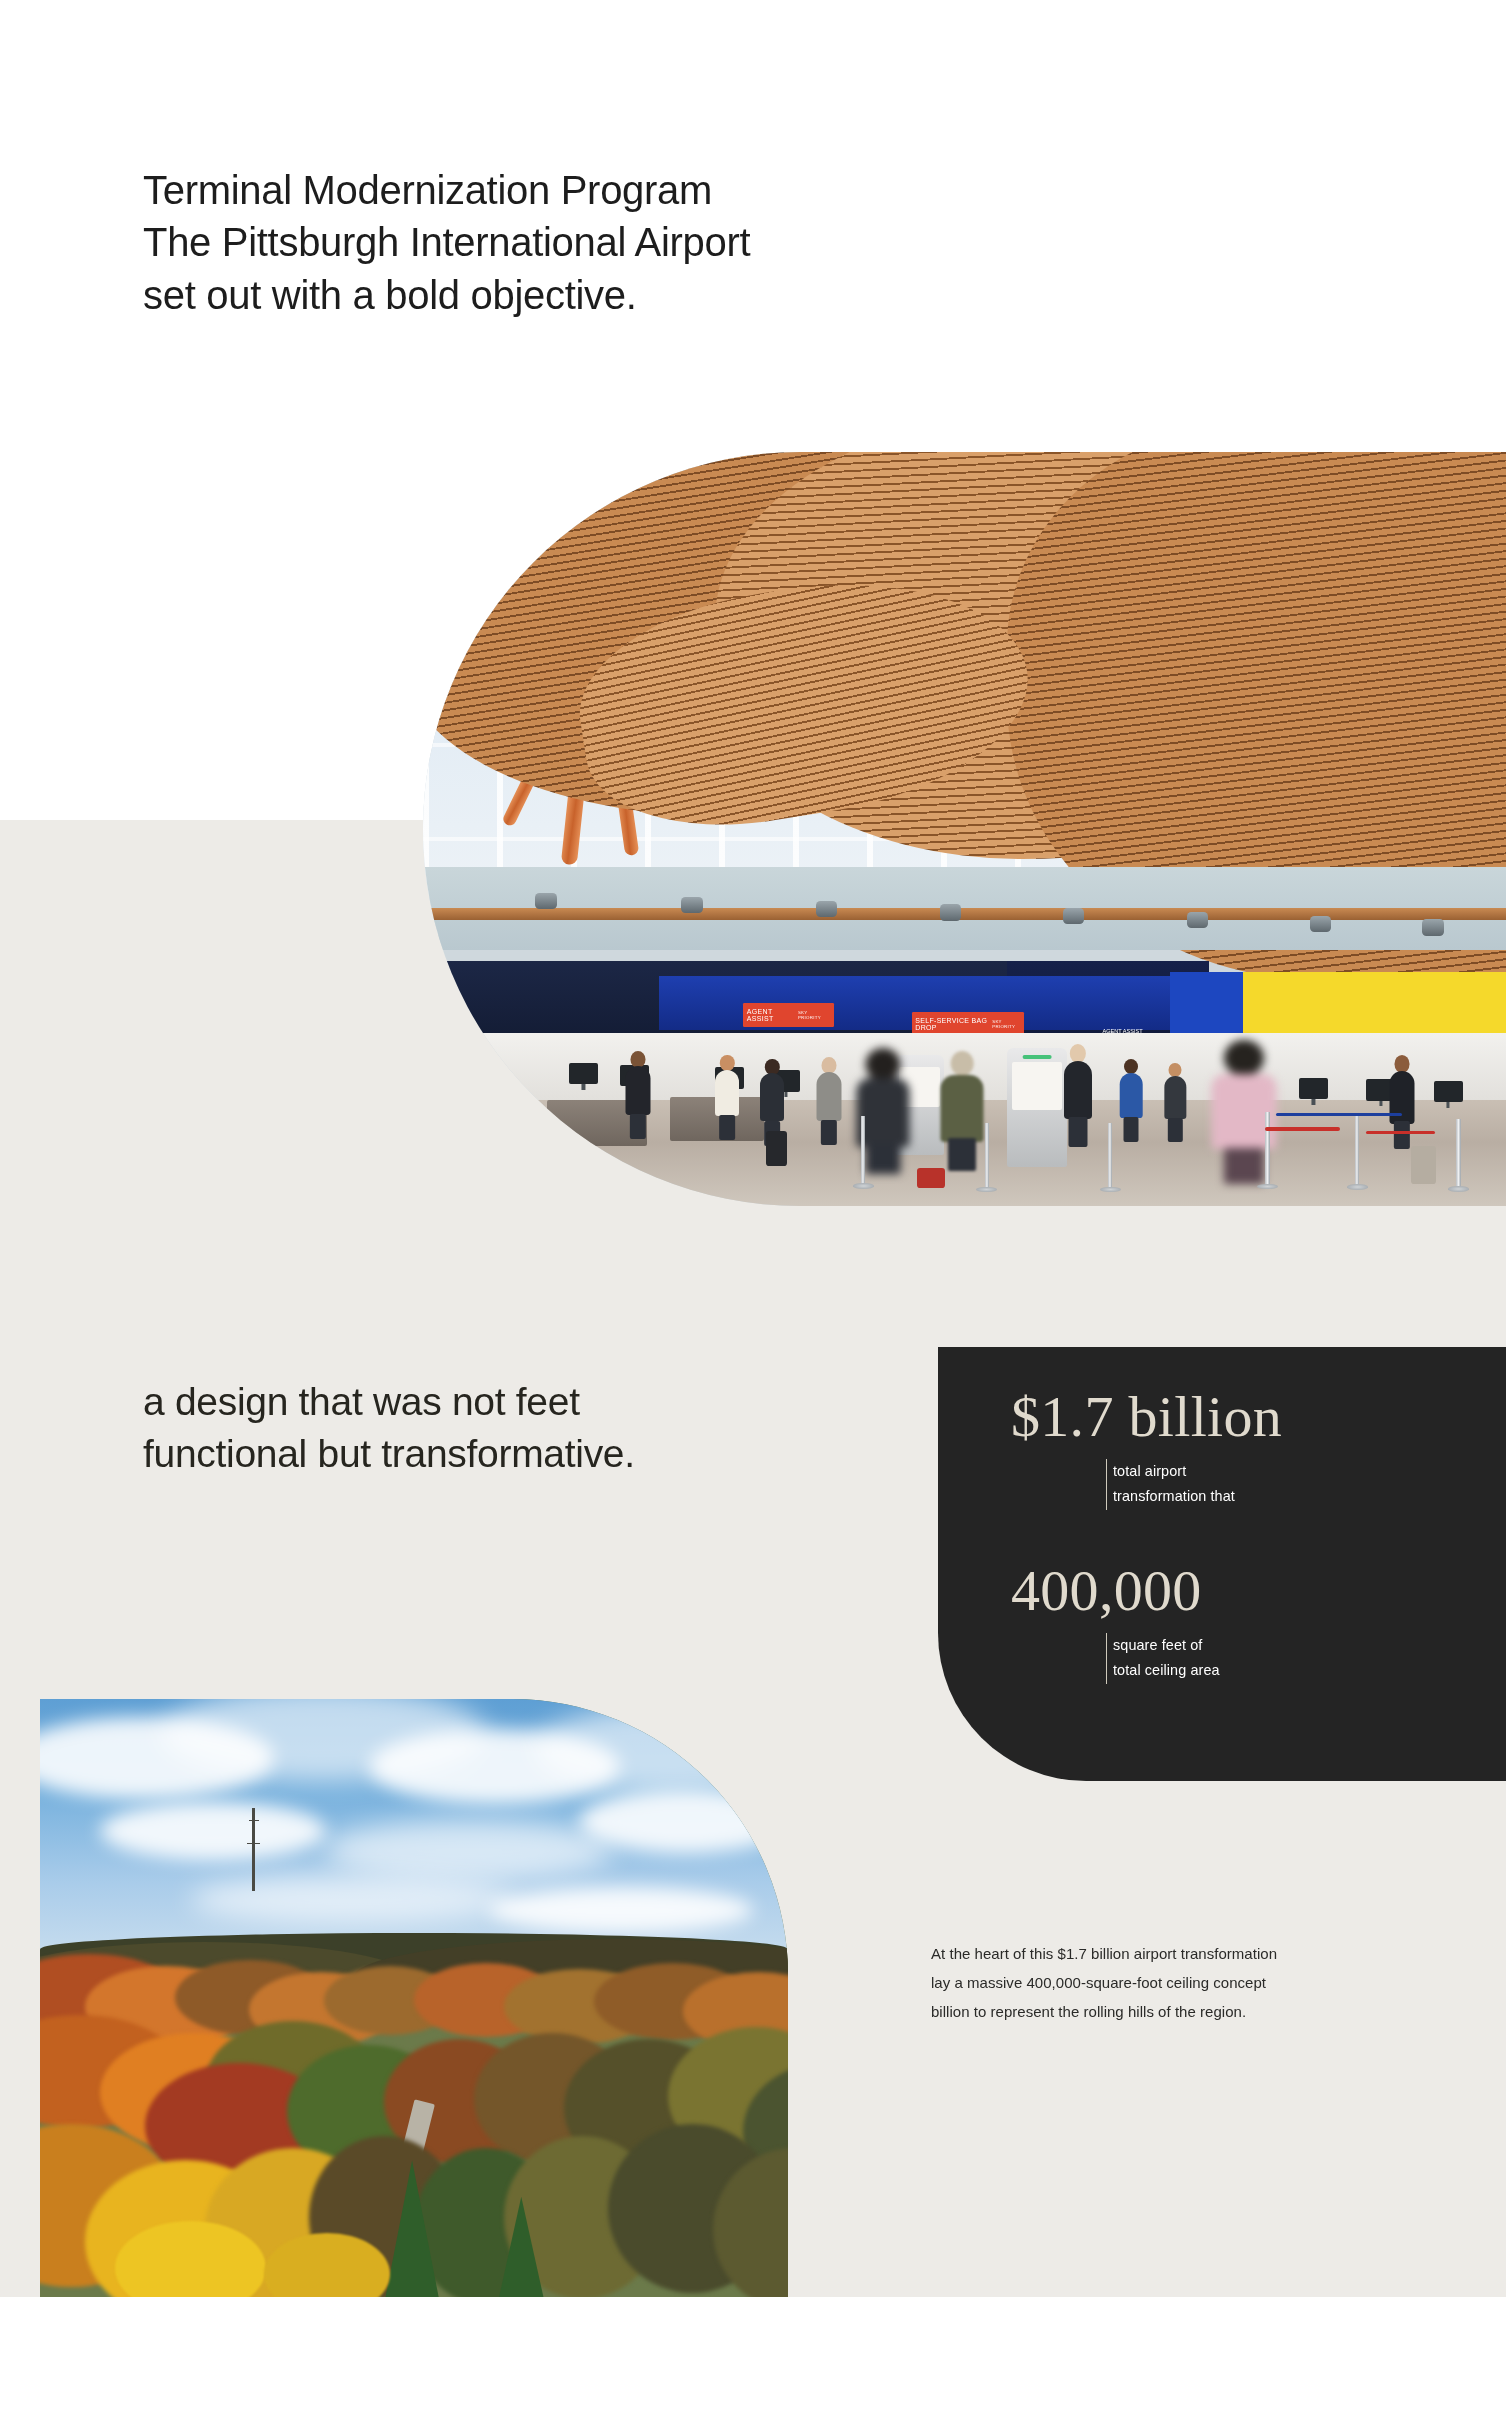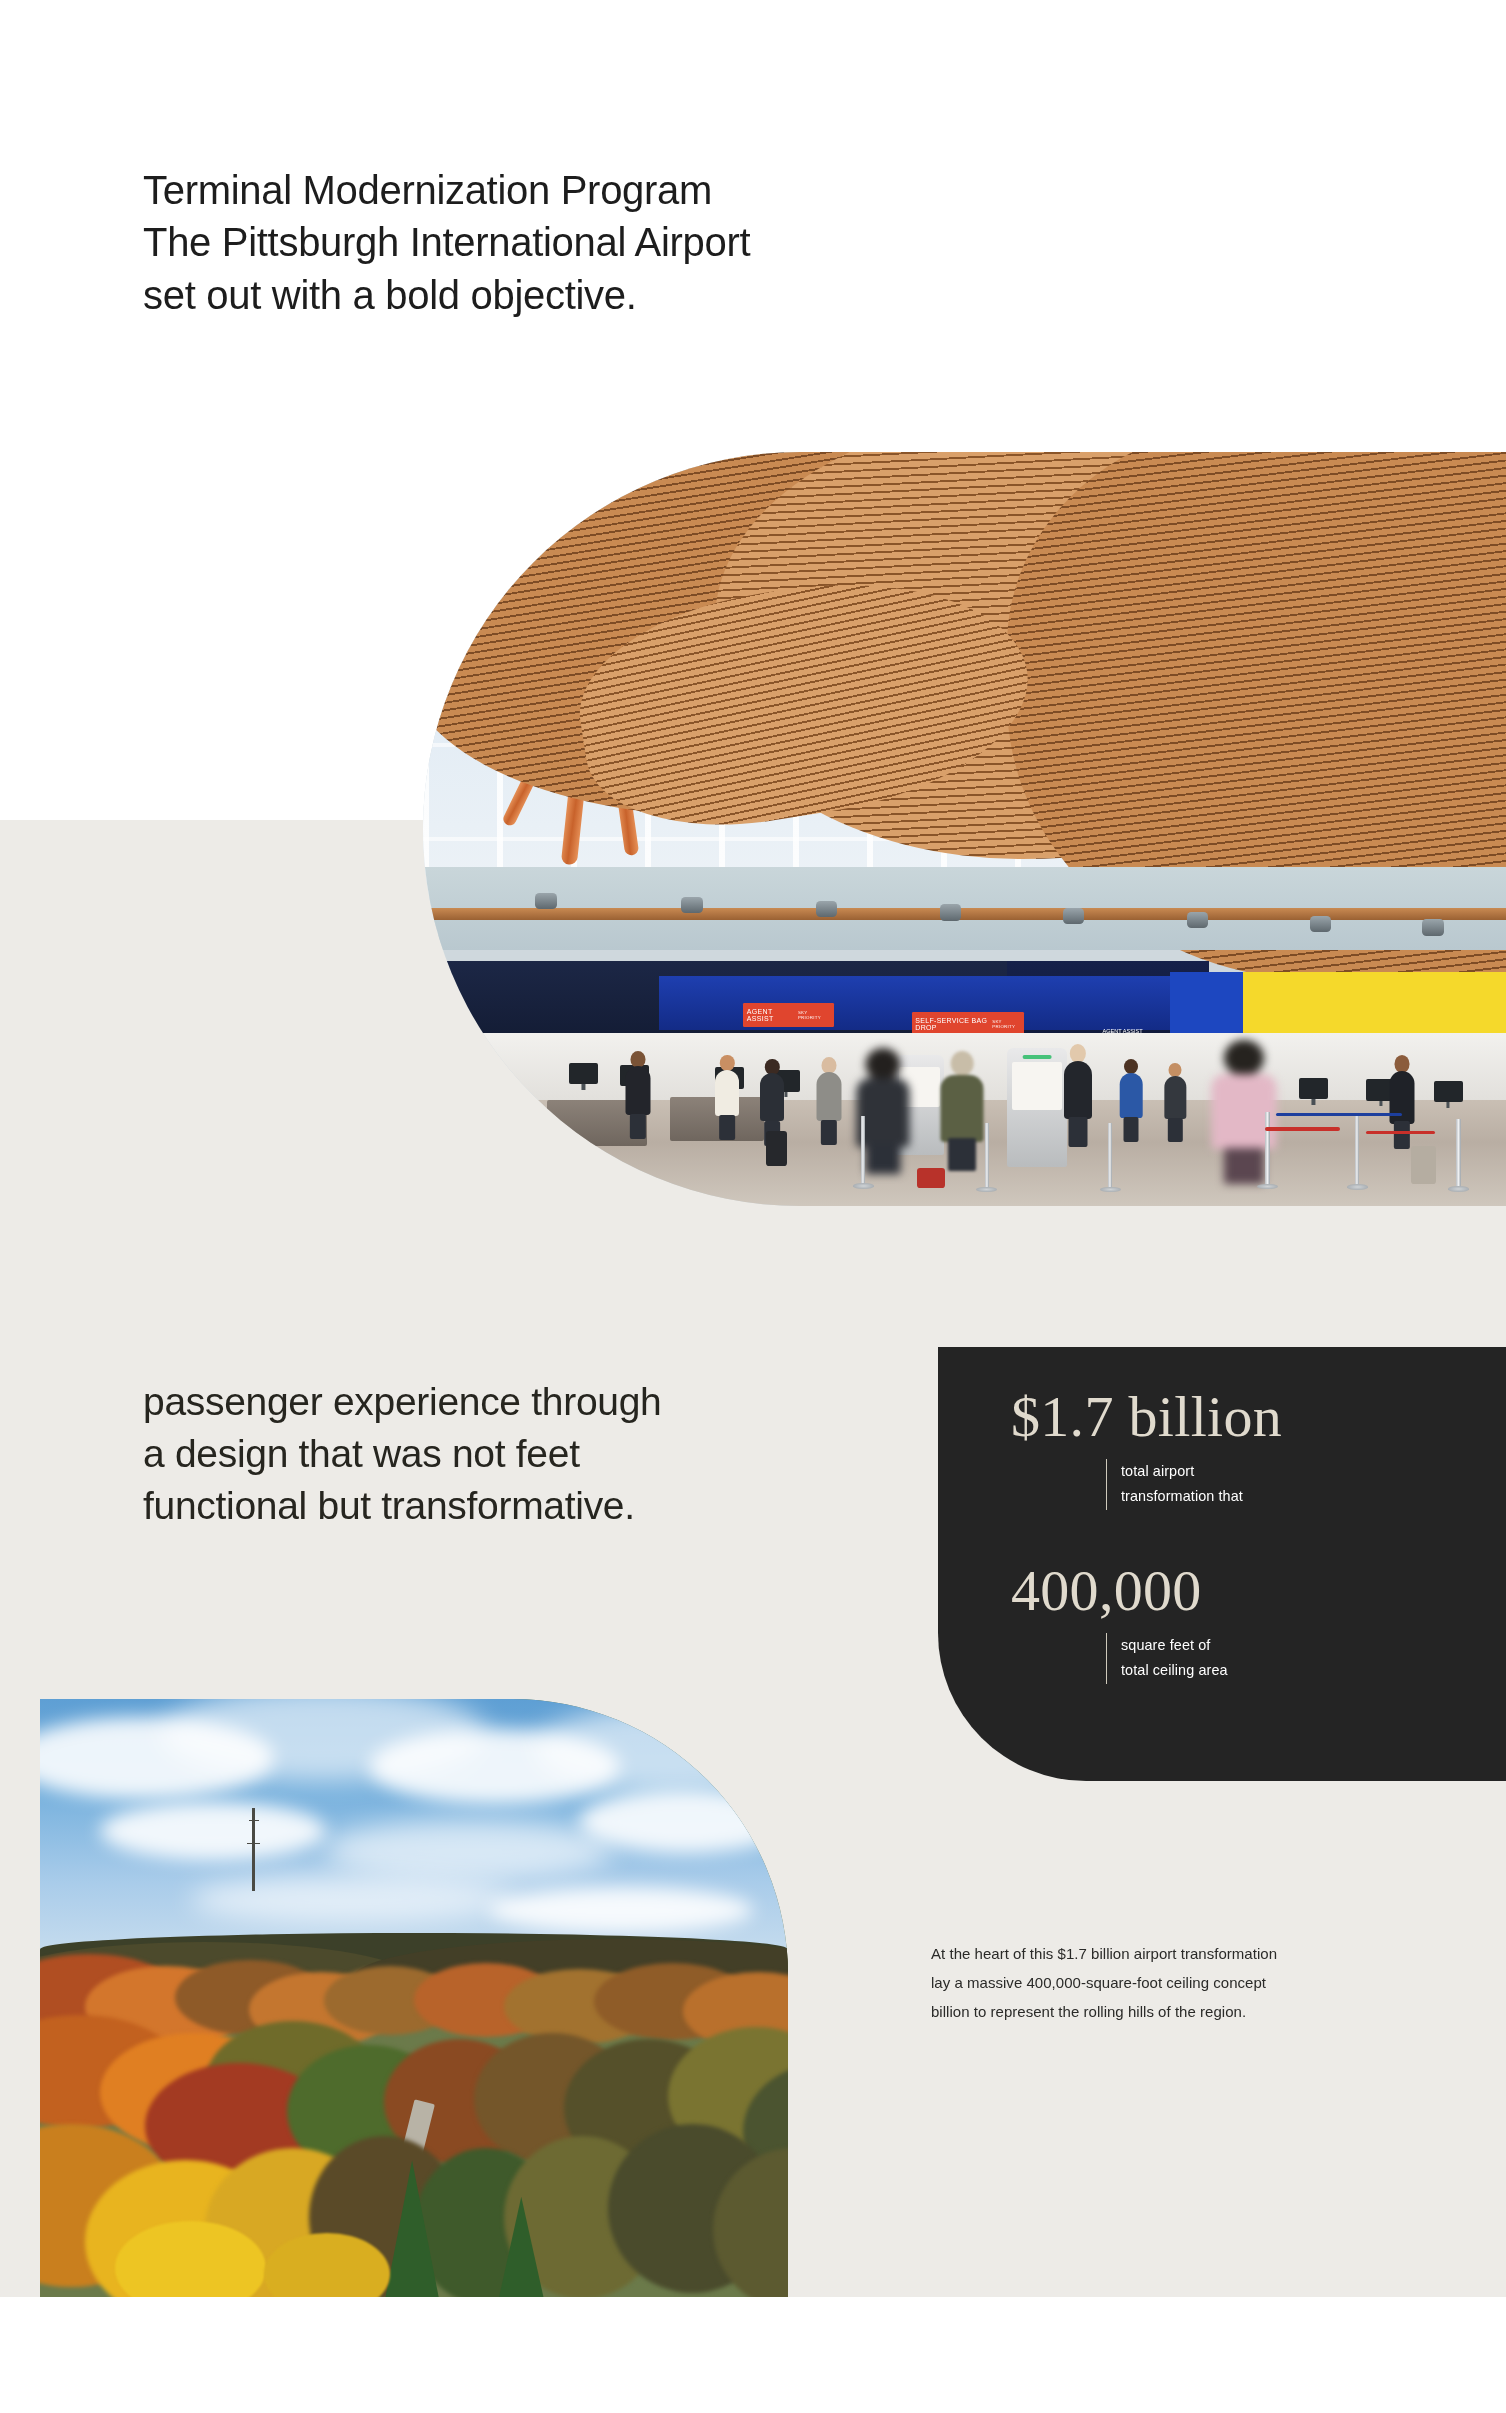--- a/index.html
+++ b/index.html
@@ -204,21 +204,21 @@
   .stat{position:absolute;left:73px;}
   .stat-1{top:41px;}
   .stat-2{top:215px;}
   .stat-value{
     font-family:"Liberation Serif",serif;
     font-size:58px;line-height:1;color:#e0dacd;letter-spacing:0.3px;
     white-space:nowrap;
   }
   .stat-label-wrap{
     margin-top:12.6px;margin-left:95px;
-    border-left:1.3px solid #cfcabc;padding-left:14px;
+    border-left:1.3px solid #cfcabc;padding-left:6px;
   }
   .stat-label{
     font-size:14.4px;line-height:1.78;color:#ffffff;font-weight:400;letter-spacing:0.1px;
   }
 
   
   .body-copy{
     position:absolute;left:931px;top:1925px;width:452px;
     font-size:15px;line-height:1.92;color:#2a2a28;letter-spacing:0.03px;
   }
@@ -438,21 +438,20 @@
       <div class="belt" style="left:84%;top:90%;width:69px;background:#c8302a"></div>
       <div class="belt" style="left:76%;top:87.6%;width:126px;background:#1d3f9e"></div>
 
       <div class="suitcase" style="left:30.5%;top:90%;width:21.3px;height:35px;background:#26282c"></div>
       <div class="suitcase" style="left:44%;top:95%;width:28px;height:20px;background:#b8322a"></div>
       <div class="suitcase" style="left:88%;top:92%;width:25px;height:38px;background:#b5ada1"></div>
     </div>
   </figure>
 
   <h2 class="goal-heading">
-    <span class="hline">passenger experience through</span>
     <span class="hline">a design that was not feet</span>
     <span class="hline">functional but transformative.</span>
   </h2>
 
   <section class="stats-card">
 
     <div class="stat stat-1">
       <div class="stat-value">$1.7 billion</div>
       <div class="stat-label-wrap">
         <div class="stat-label">total airport</div>

